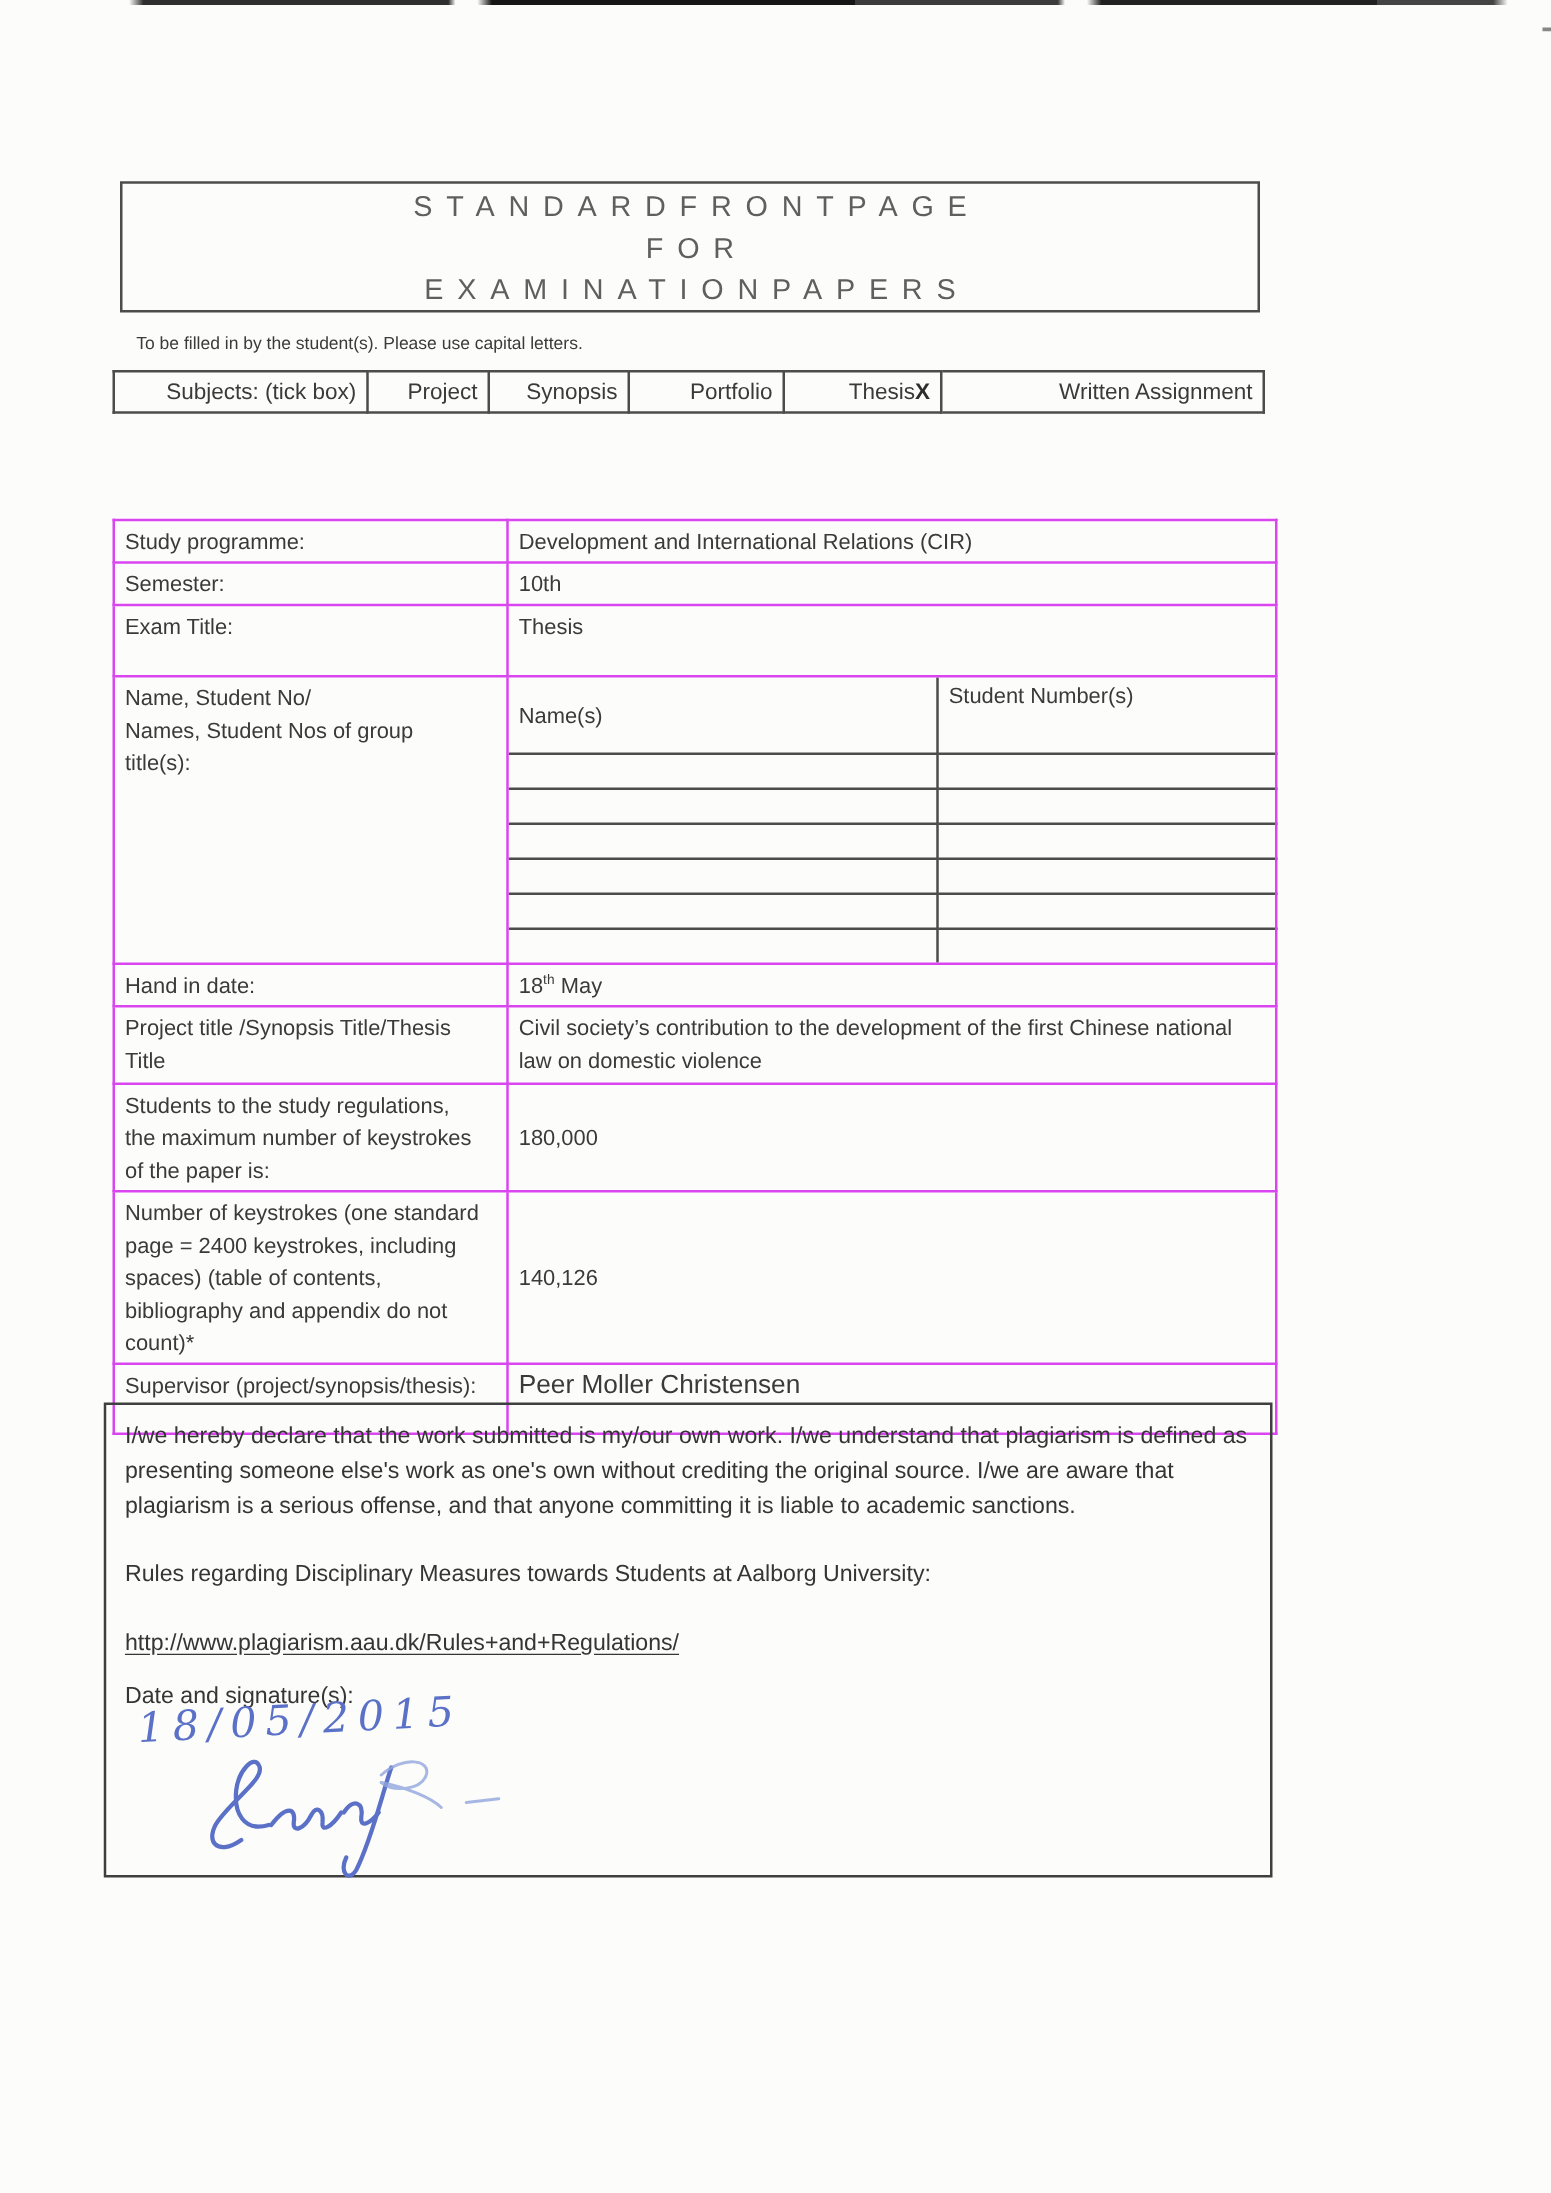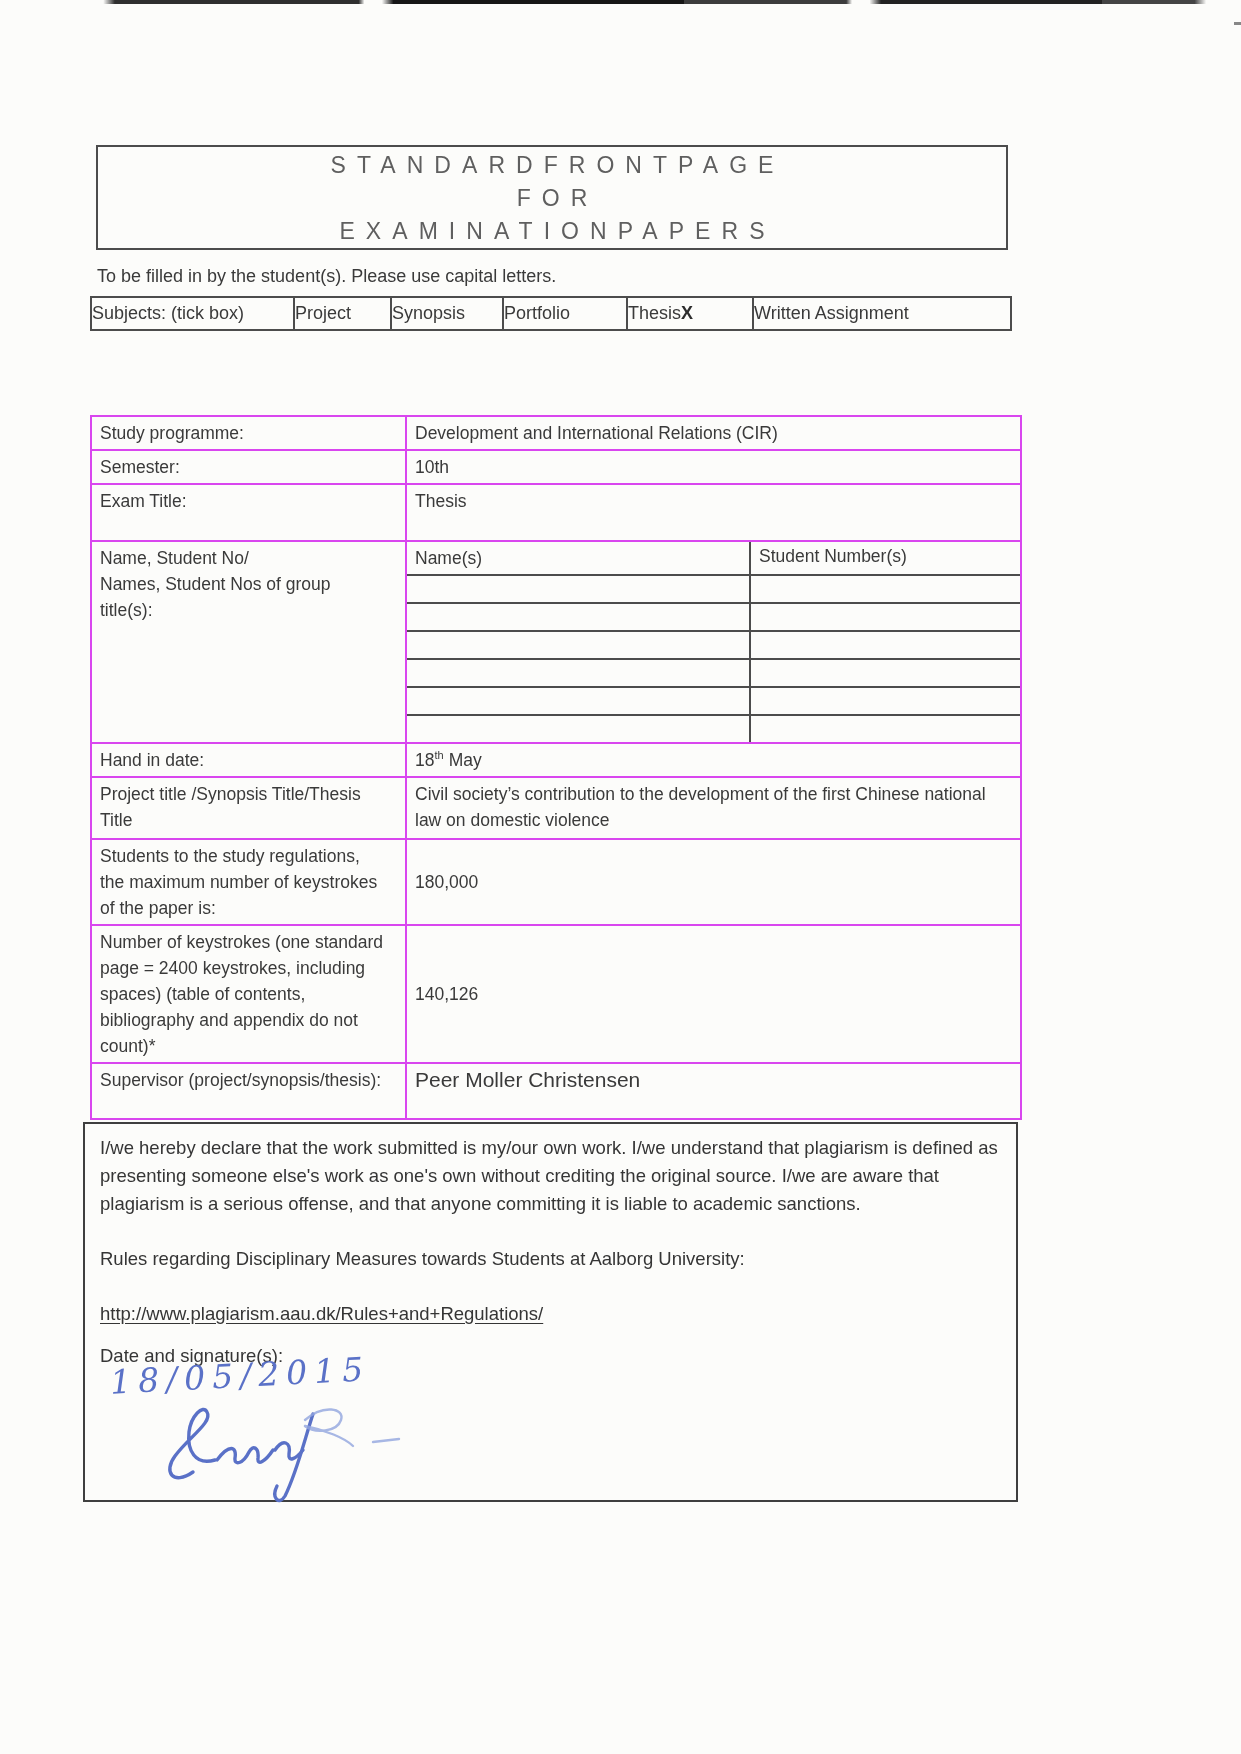--- a/index.html
+++ b/index.html
@@ -27,28 +27,28 @@
     position:absolute;left:96px;top:145px;width:908px;height:101px;
     border:2px solid #4c4c4c;
     display:flex;flex-direction:column;justify-content:center;align-items:center;
     gap:3px;
   }
   .title-line{
     color:#5f5f5f;font-size:23px;letter-spacing:0.48em;text-indent:0.48em;
     line-height:30px;white-space:nowrap;
   }
 
-  .intro{position:absolute;left:97px;top:266px;font-size:18px;color:#3a3a3a;}
+  .intro{position:absolute;left:109px;top:266px;font-size:14px;color:#3a3a3a;}
 
   
   table{border-collapse:collapse;}
   .subjects{position:absolute;left:90px;top:296px;width:920px;table-layout:fixed;}
   .subjects td{
     border:2px solid #4c4c4c;height:28px;padding:1px 8px 2px 0;
-    font-size:18px;color:#3a3a3a;white-space:nowrap;overflow:hidden;
+    font-size:18px;color:#3a3a3a;white-space:nowrap;overflow:hidden;text-align:right;
   }
   .subjects .mark{font-weight:bold;color:#2d2d2d;}
 
   
   .main{position:absolute;left:90px;top:415px;width:930px;table-layout:fixed;}
   .main td{
     border:2px solid #d946ef;vertical-align:top;
     padding:3px 8px;font-size:17.5px;line-height:26px;color:#3a3a3a;
   }
   .prewrap{white-space:pre-line;}
@@ -158,21 +158,21 @@
 Names, Student Nos of group
 title(s):</td>
       <td class="p0">
         <table class="nested">
           <colgroup>
                 <col style="width:343px">
                 <col style="width:272px">
               </colgroup>
           <tbody>
                 <tr class="hr">
-            <td style="padding:3px 8px">Name(s)</td>
+            <td style="padding:17px 8px">Name(s)</td>
             <td style="padding:1px 8px">Student Number(s)</td>
           </tr>
           <tr class="er">
                   <td></td>
                   <td></td>
                 </tr>
           <tr class="er">
                   <td></td>
                   <td></td>
                 </tr>

